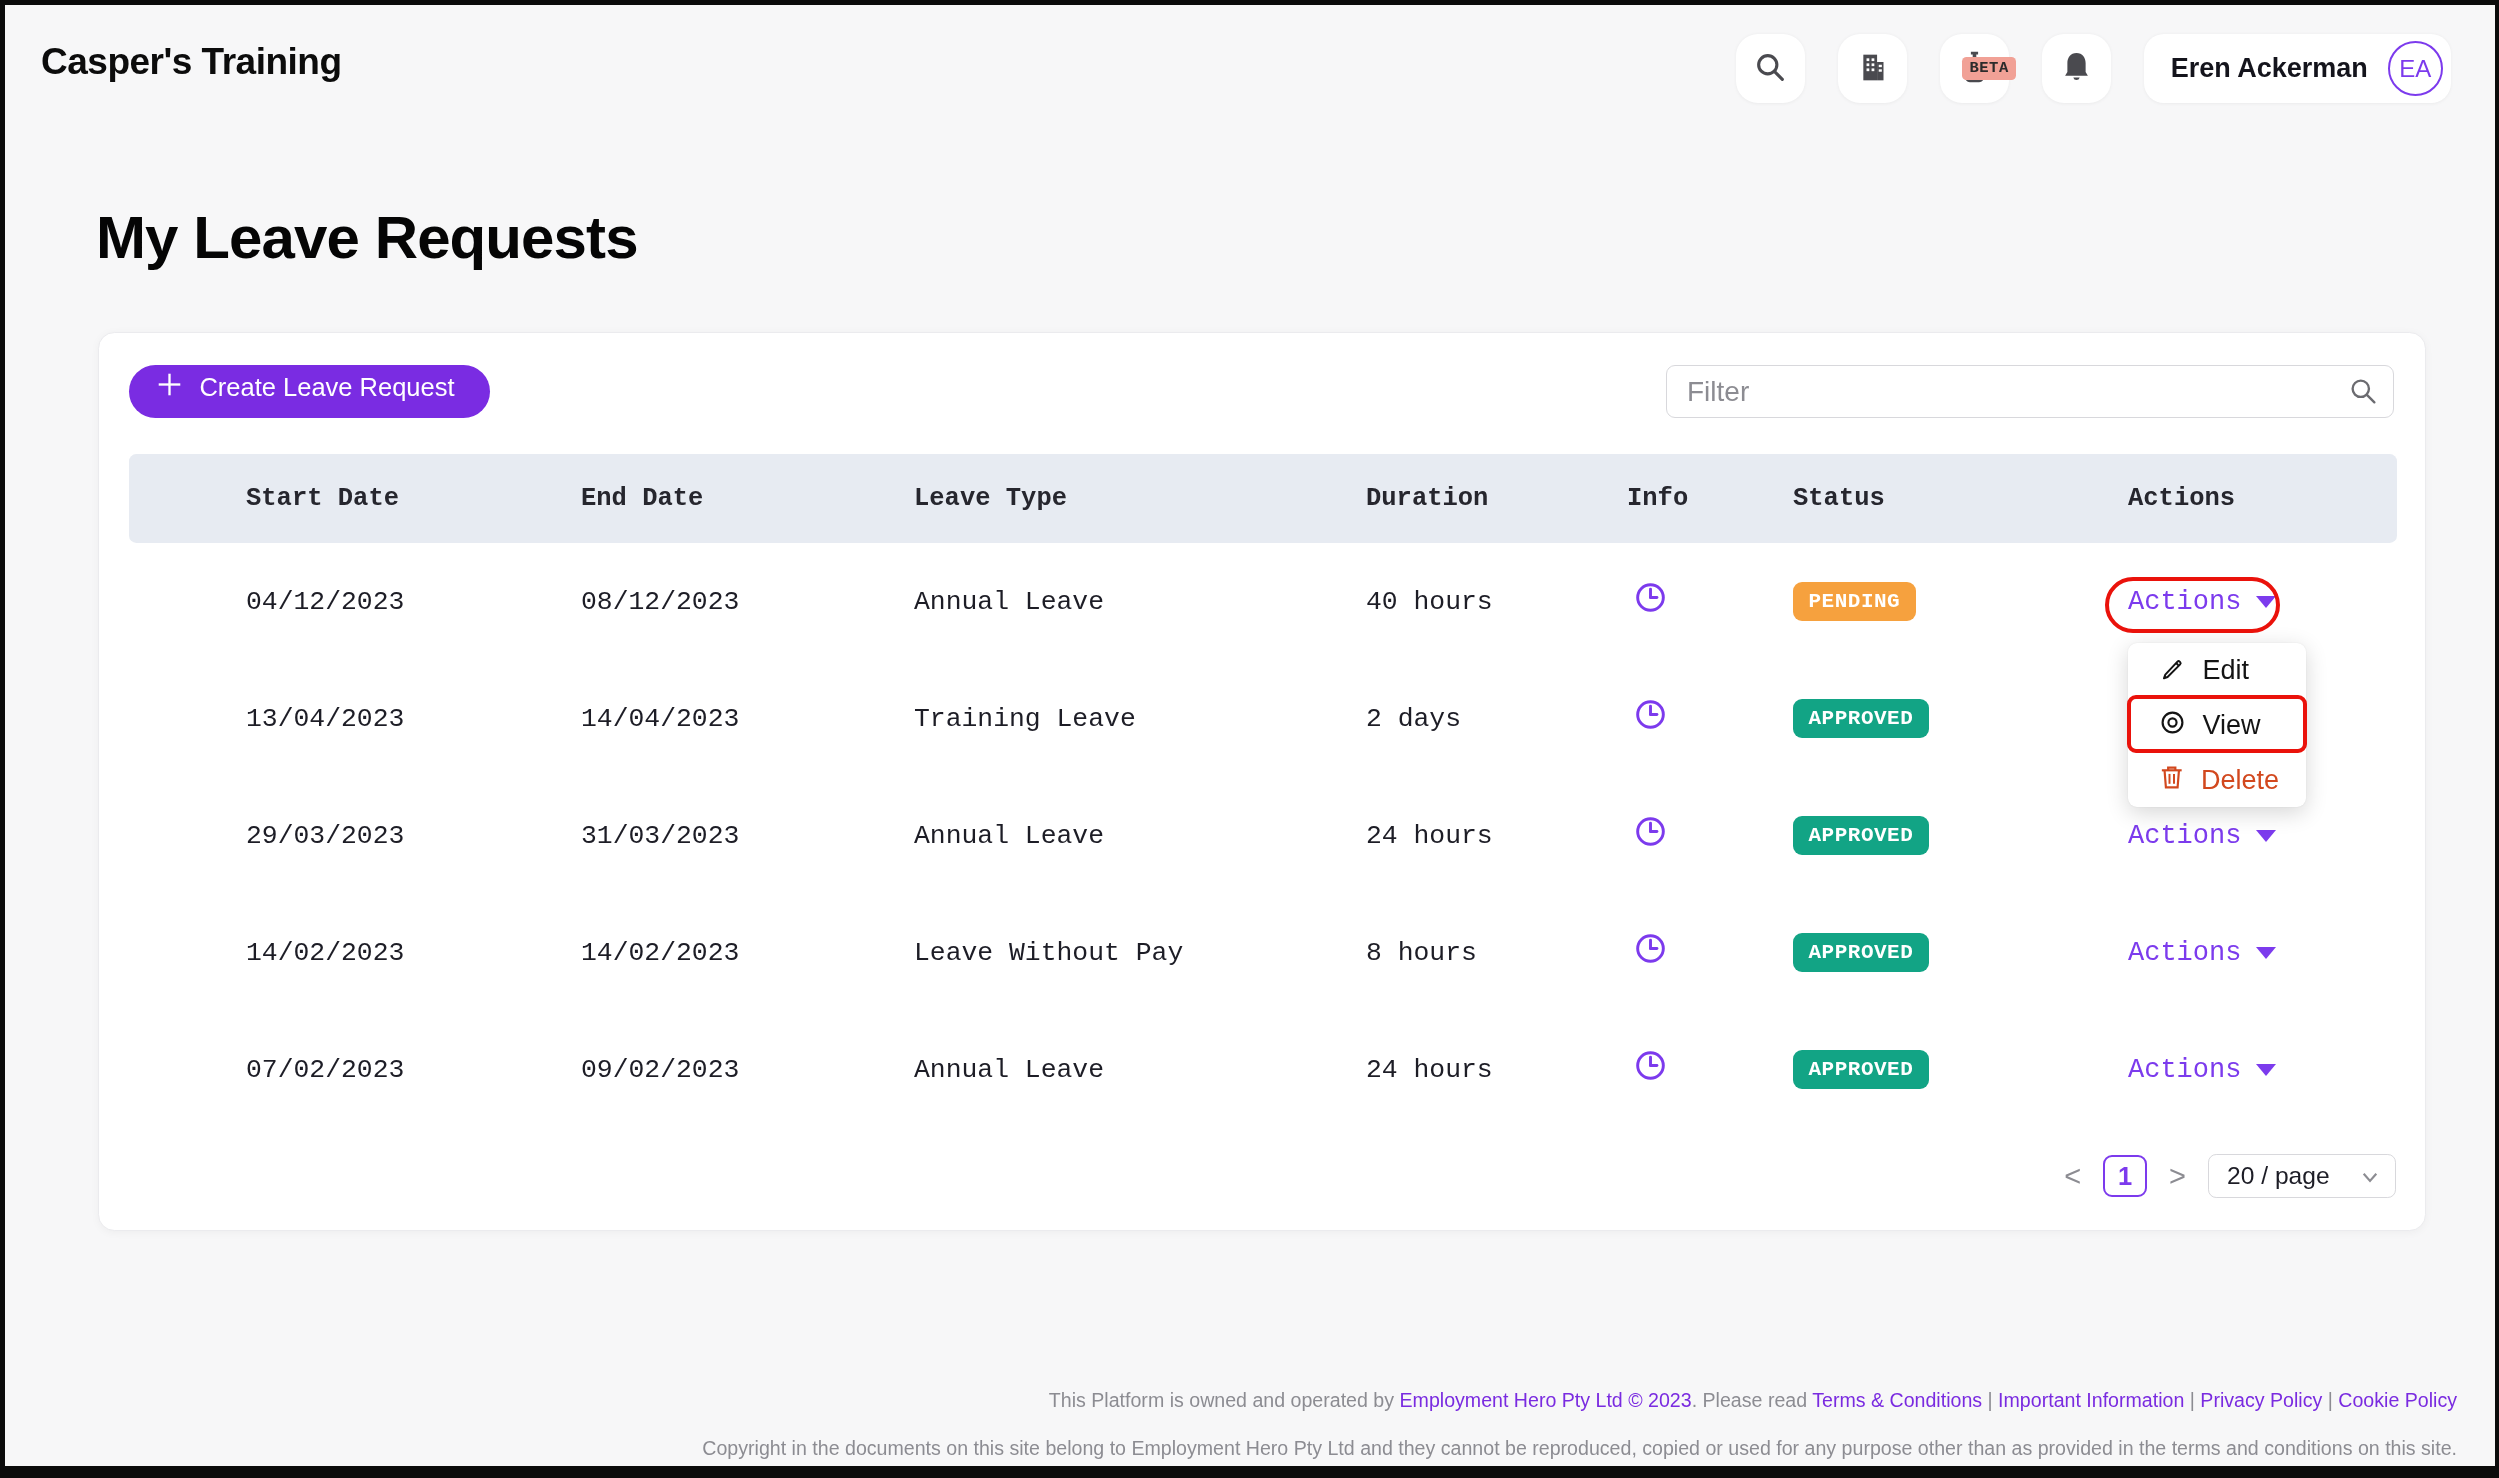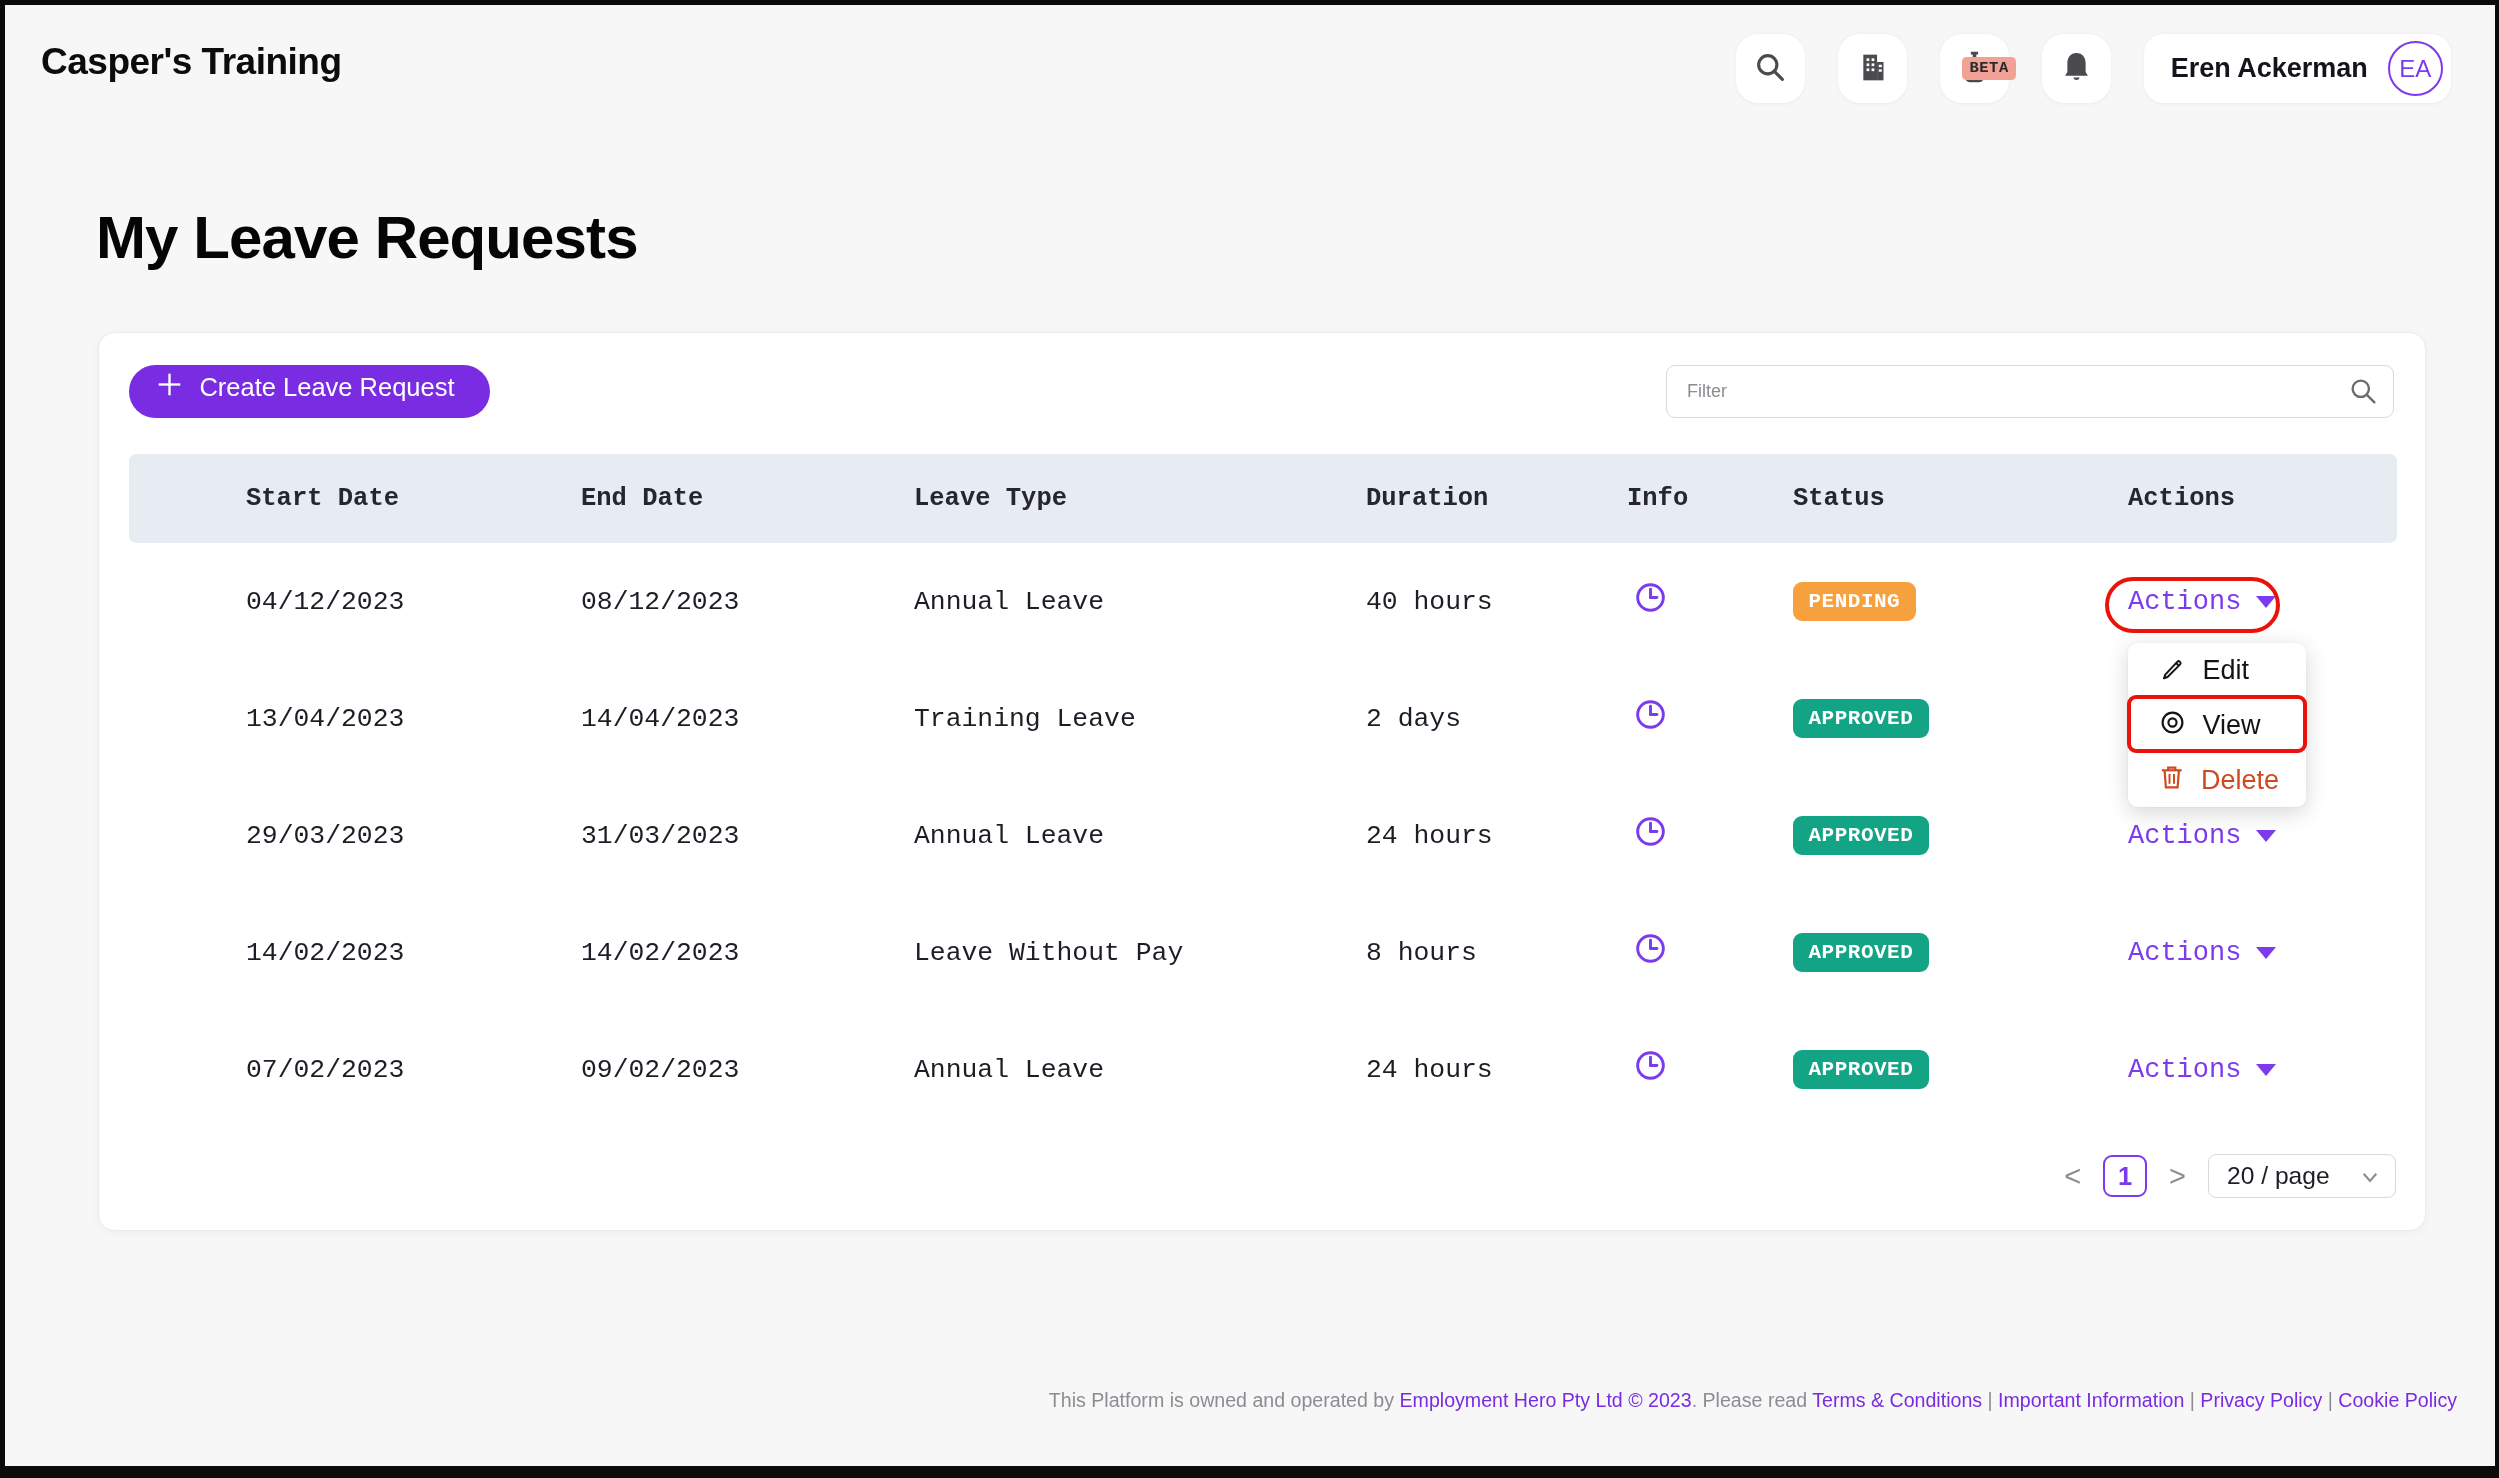--- a/index.html
+++ b/index.html
@@ -63,21 +63,21 @@
     position:absolute; left:30px; top:32px; height:53px;
     background:#7A2CE2; color:#fff; border:none; border-radius:26.4px;
     display:flex; align-items:center; gap:16.4px; padding:0 35px 8px 27px;
     font-size:25.5px; font-family:inherit; cursor:pointer;
   }
   .filter-wrap{
     position:absolute; left:1567px; top:32px; width:728px; height:53px;
   }
   .filter-wrap input{
     width:100%; height:100%; border:1.8px solid #d8d8dc; border-radius:9px;
-    font-size:18px; color:#333; padding:0 64px 0 20px; outline:none;
+    font-size:28px; color:#333; padding:0 64px 0 20px; outline:none;
     font-family:inherit; background:#fff;
   }
   .filter-wrap input::placeholder{ color:#8c8c92; }
   .filter-search-icon{ position:absolute; right:16.4px; top:12px; }
 
   
   .table{ position:absolute; left:30px; top:121px; width:2268px; }
   .trow{
     display:grid;
     grid-template-columns:335px 333px 452px 261px 166px 335px 269px;
@@ -406,16 +406,17 @@
   <div class="footer">
     <div>
       <span>This Platform is owned and operated by </span><a>Employment Hero Pty Ltd © 2023</a><span>. Please read </span><a>Terms &amp; Conditions</a>
       <span>|</span>
       <a>Important Information</a>
       <span>|</span>
       <a>Privacy Policy</a>
       <span>|</span>
       <a>Cookie Policy</a>
     </div>
+    <div>Copyright in the documents on this site belong to Employment Hero Pty Ltd and they cannot be reproduced, copied or used for any purpose other than as provided in the terms and conditions on this site.</div>
   </div>
 
 </div>
 
 
 </body></html>

